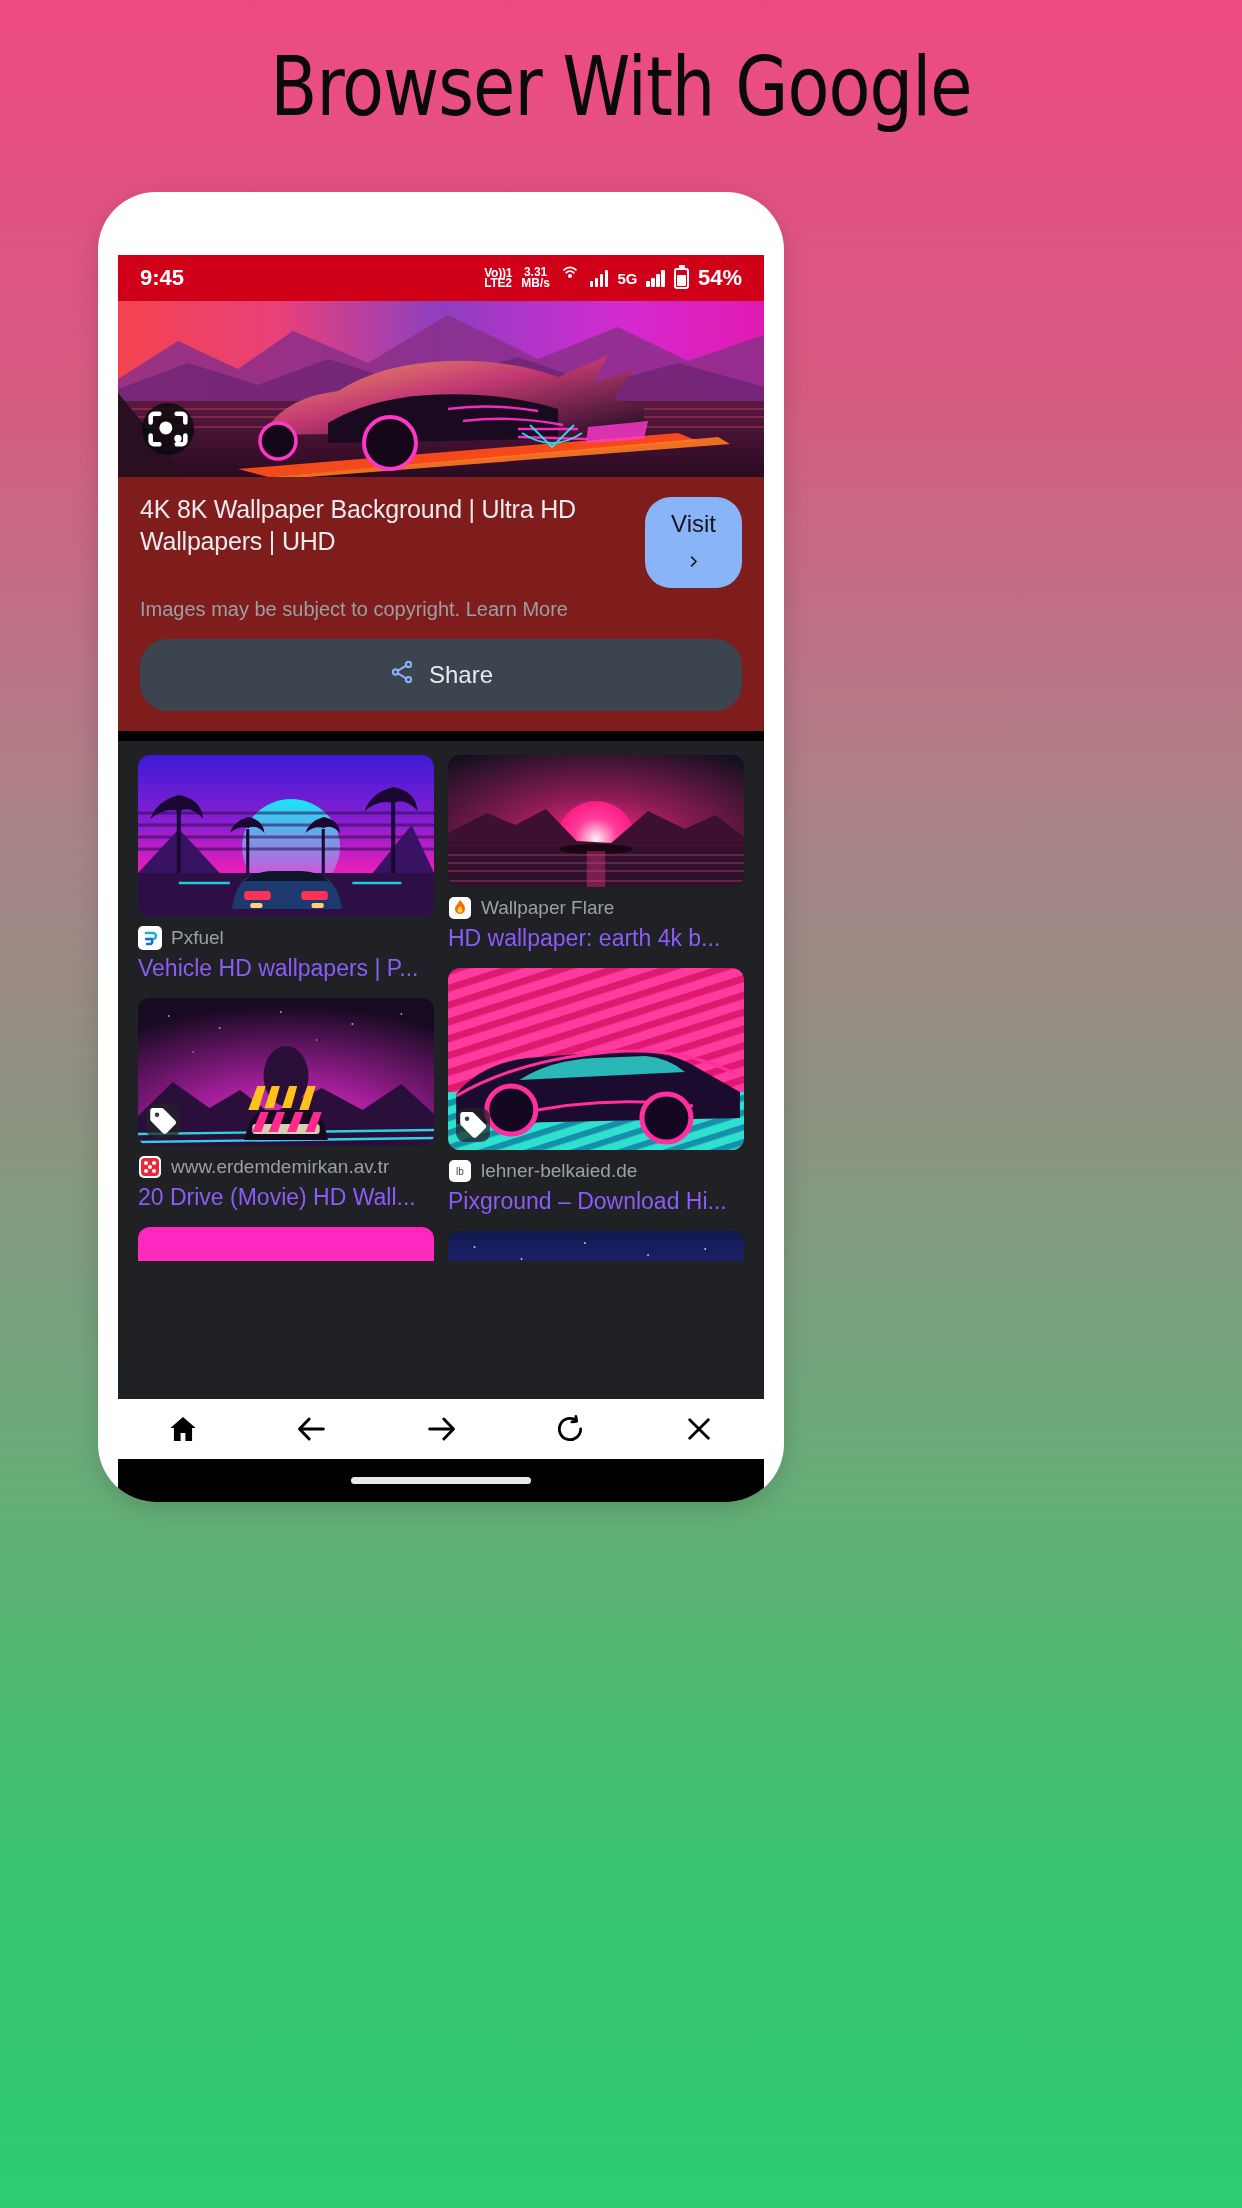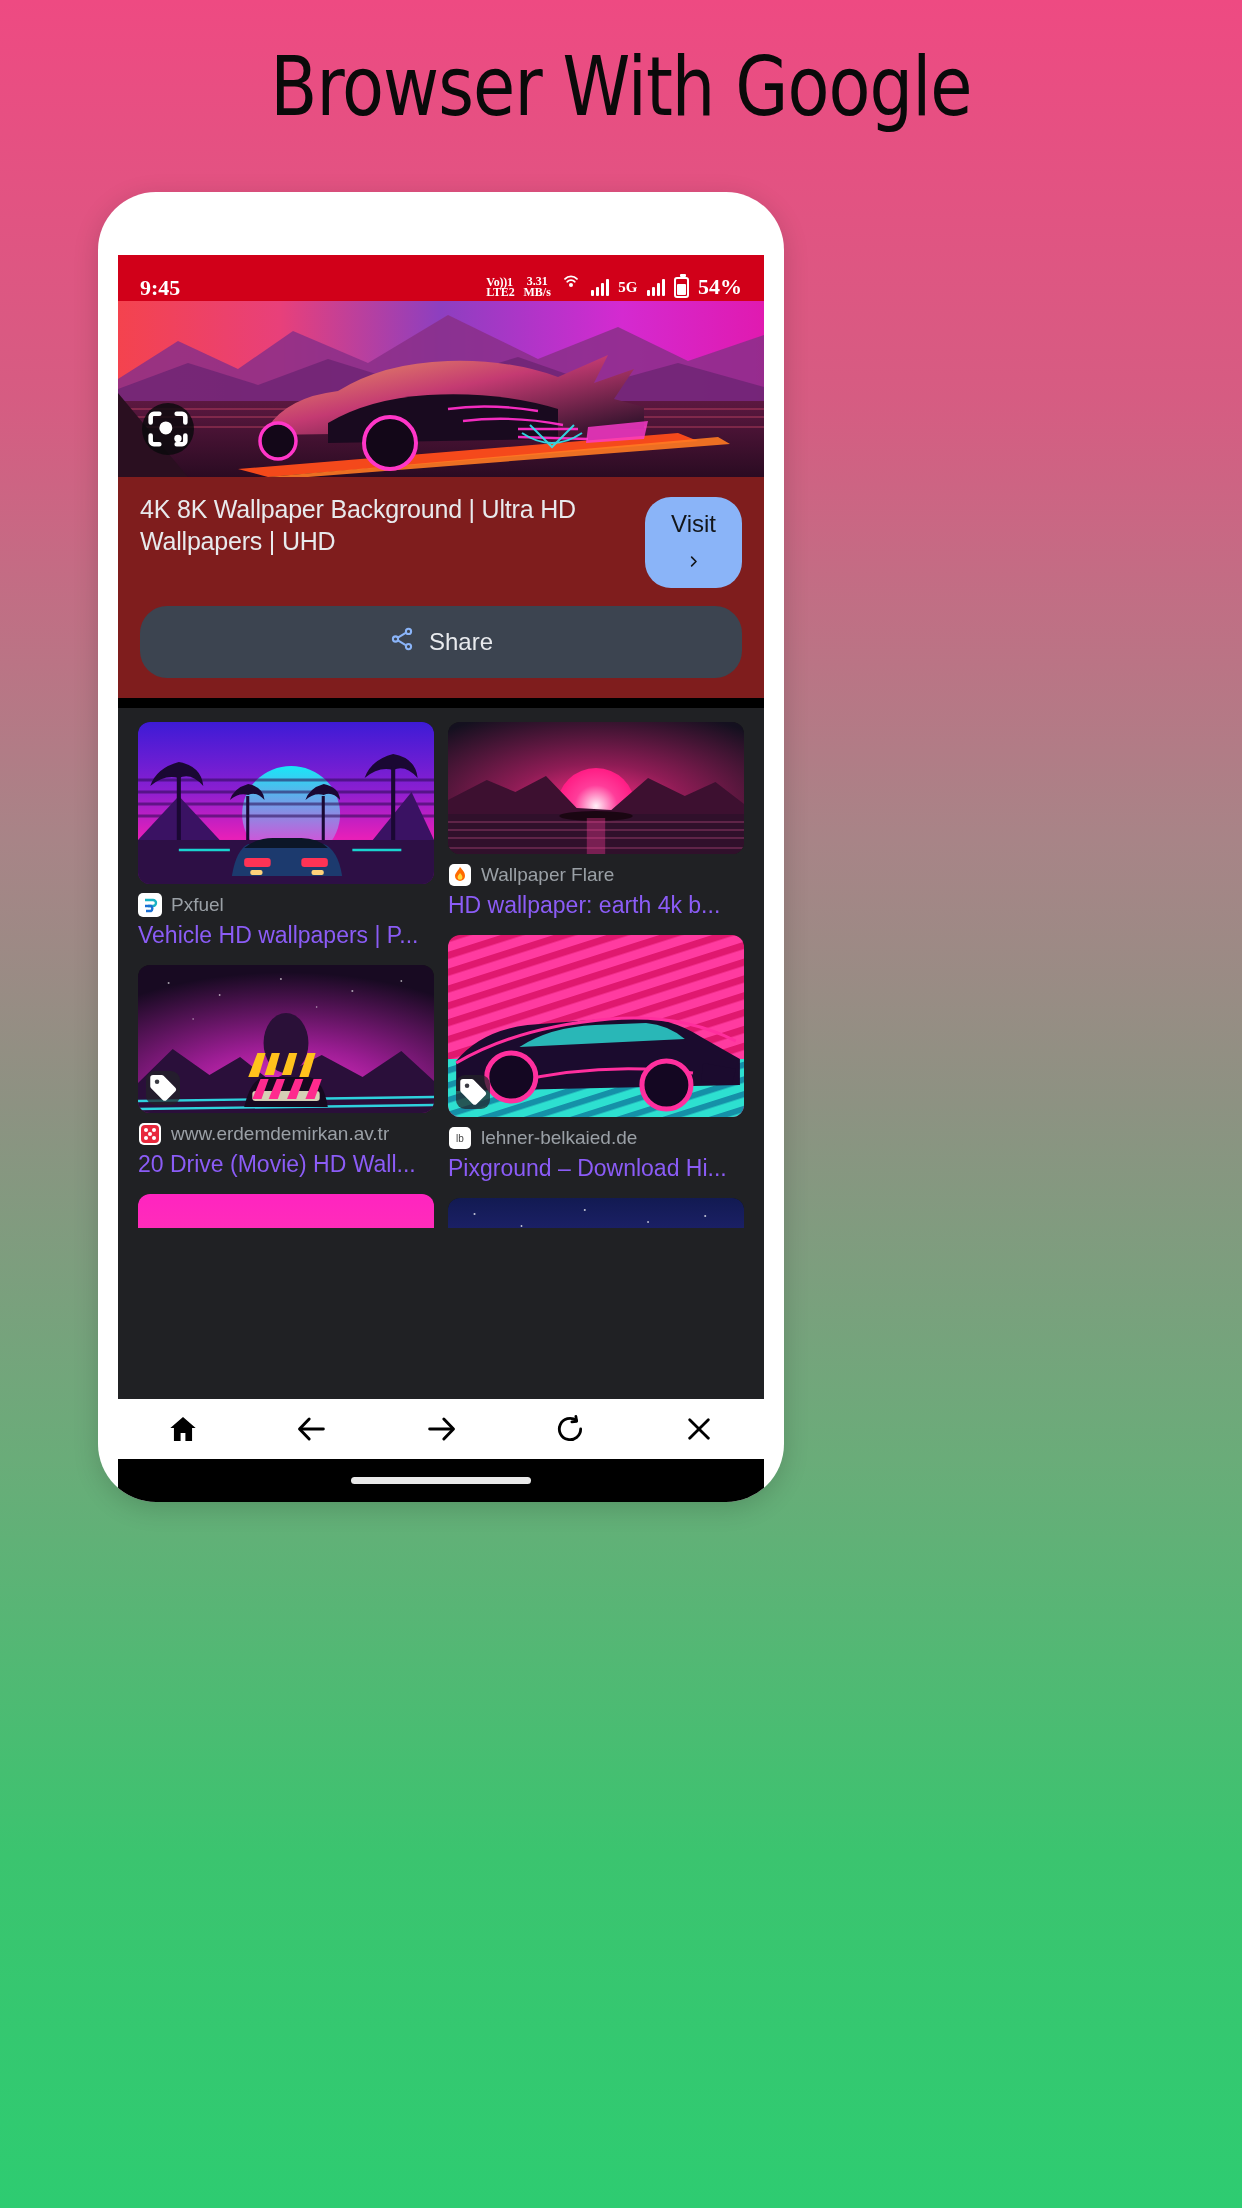--- a/index.html
+++ b/index.html
@@ -32,23 +32,23 @@
   }
   .screen{
     position:absolute; left:20px; top:63px;
     width:646px; height:1163px;
     background:#202124; overflow:hidden;
   }
 
   
   .statusbar{
     height:46px; background:#d10019; color:#fff;
-    display:flex; align-items:flex-end; justify-content:space-between;
+    display:flex; align-items:center; justify-content:space-between;
     padding:0 22px;
-    font-size:22px; font-weight:bold;font-family:Liberation Serif, serif;
+    font-size:22px; font-weight:bold;
   }
   .sb-right{ display:flex; align-items:center; gap:9px; }
   .volte{ display:flex; flex-direction:column; font-size:12px; line-height:10px; font-weight:bold; letter-spacing:-0.2px;}
   .netspeed{ display:flex; flex-direction:column; font-size:12px; line-height:11px; font-weight:bold; text-align:center;}
   .bars{ display:flex; align-items:flex-end; gap:1.5px; height:17px;}
   .bars i{ display:block; width:3.5px; background:#fff; border-radius:1px;}
   .bars i:nth-child(1){height:6px}.bars i:nth-child(2){height:9px}
   .bars i:nth-child(3){height:13px}.bars i:nth-child(4){height:17px}
   .gtxt{font-size:15px;font-weight:bold}
   .batt{ position:relative; width:15px; height:21px; border:2.2px solid #fff; border-radius:3px; }
@@ -234,20 +234,21 @@
         <div class="rc-title">4K 8K Wallpaper Background | Ultra HD Wallpapers | UHD</div>
         <div class="visit-btn">
           <span>Visit</span>
           <span>
             <svg width="15" height="15" viewBox="0 0 24 24" fill="none" stroke="#13161a" stroke-width="2.6" stroke-linecap="round" stroke-linejoin="round">
                 <polyline points="9 5 16 12 9 19"></polyline>
               </svg>
           </span>
         </div>
       </div>
+      <div class="rc-sub">Images may be subject to copyright. Learn More</div>
       <div class="share-btn">
         <span>
           <svg width="26" height="26" viewBox="0 0 24 24" fill="none" stroke="#8ab4f8" stroke-width="1.9">
             <circle cx="18" cy="5" r="2.4"></circle>
               <circle cx="6" cy="12" r="2.4"></circle>
               <circle cx="18" cy="19" r="2.4"></circle>
             <line x1="8.2" y1="10.8" x2="15.8" y2="6.2"></line>
               <line x1="8.2" y1="13.2" x2="15.8" y2="17.8"></line>
           </svg>
         </span>

